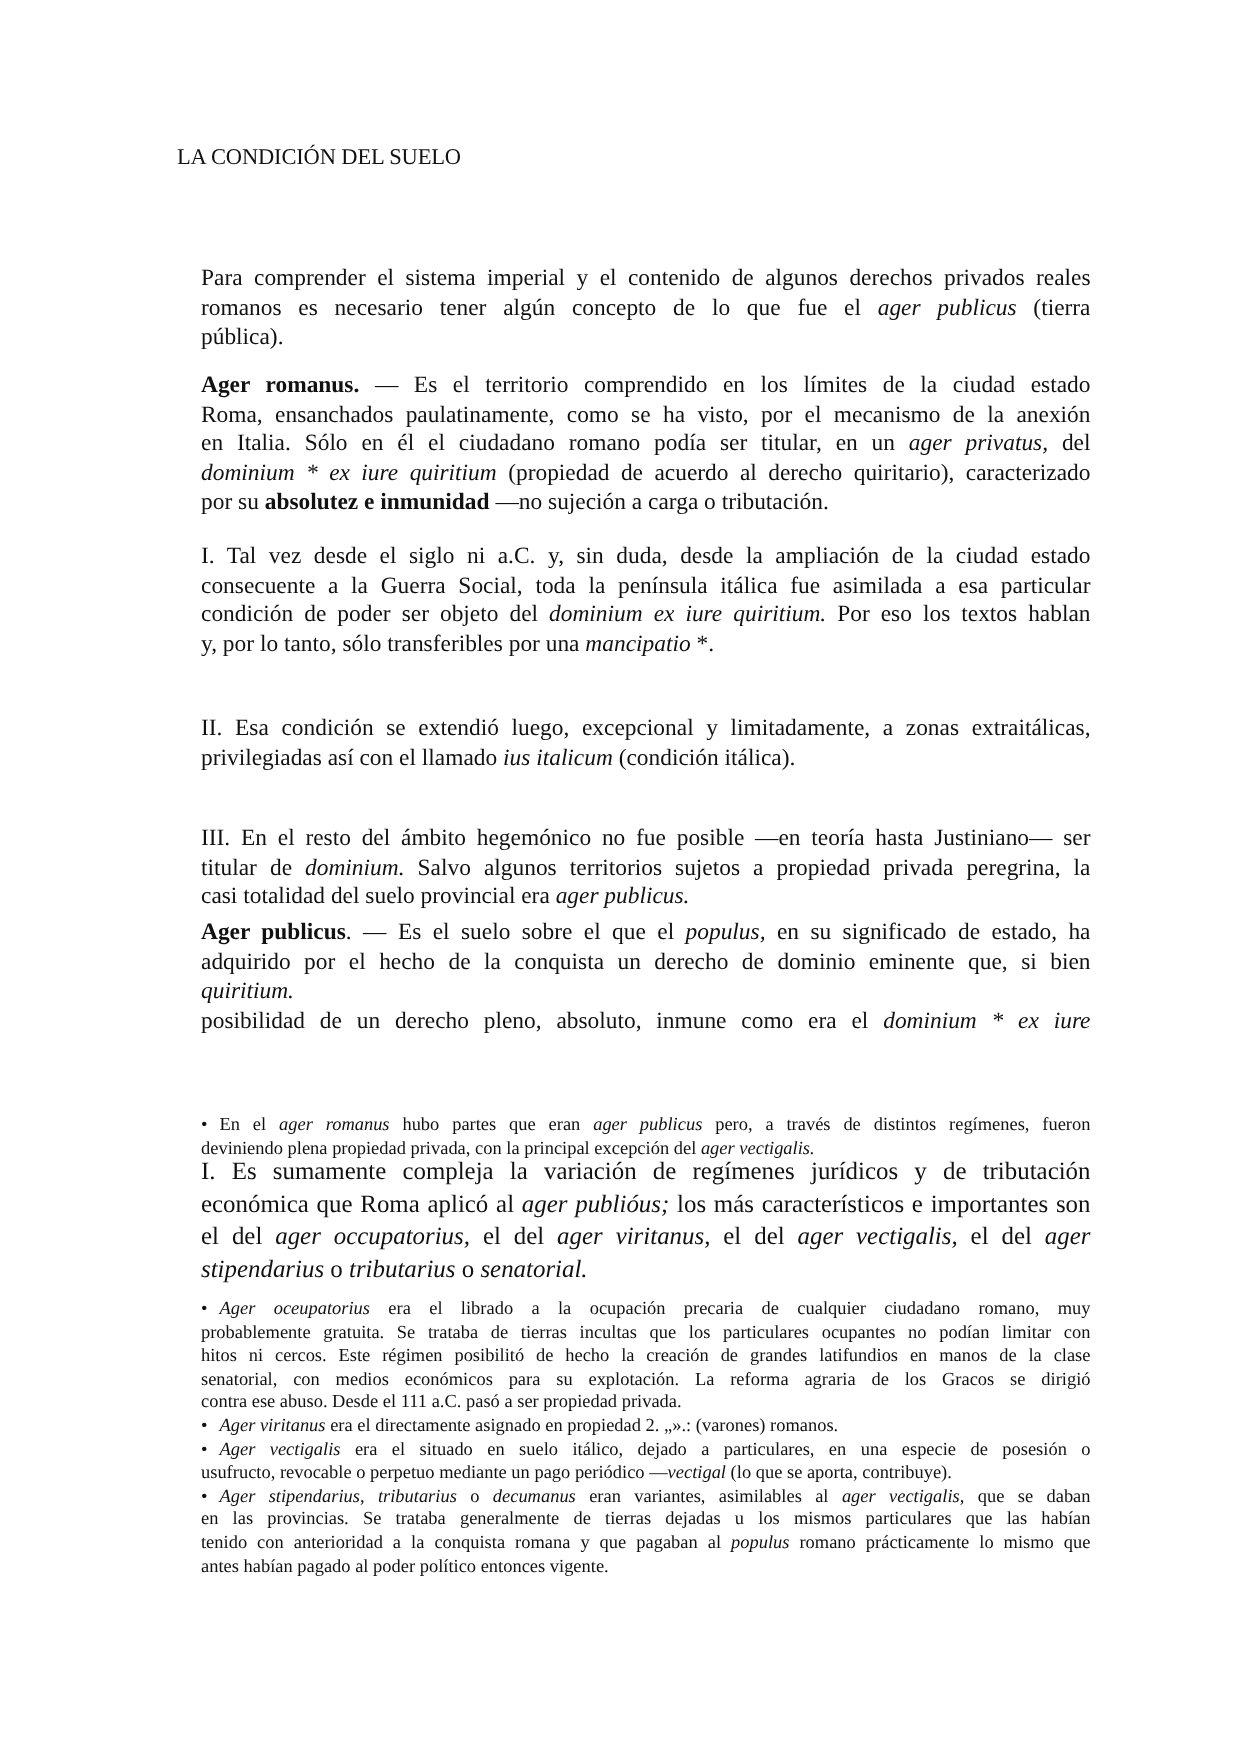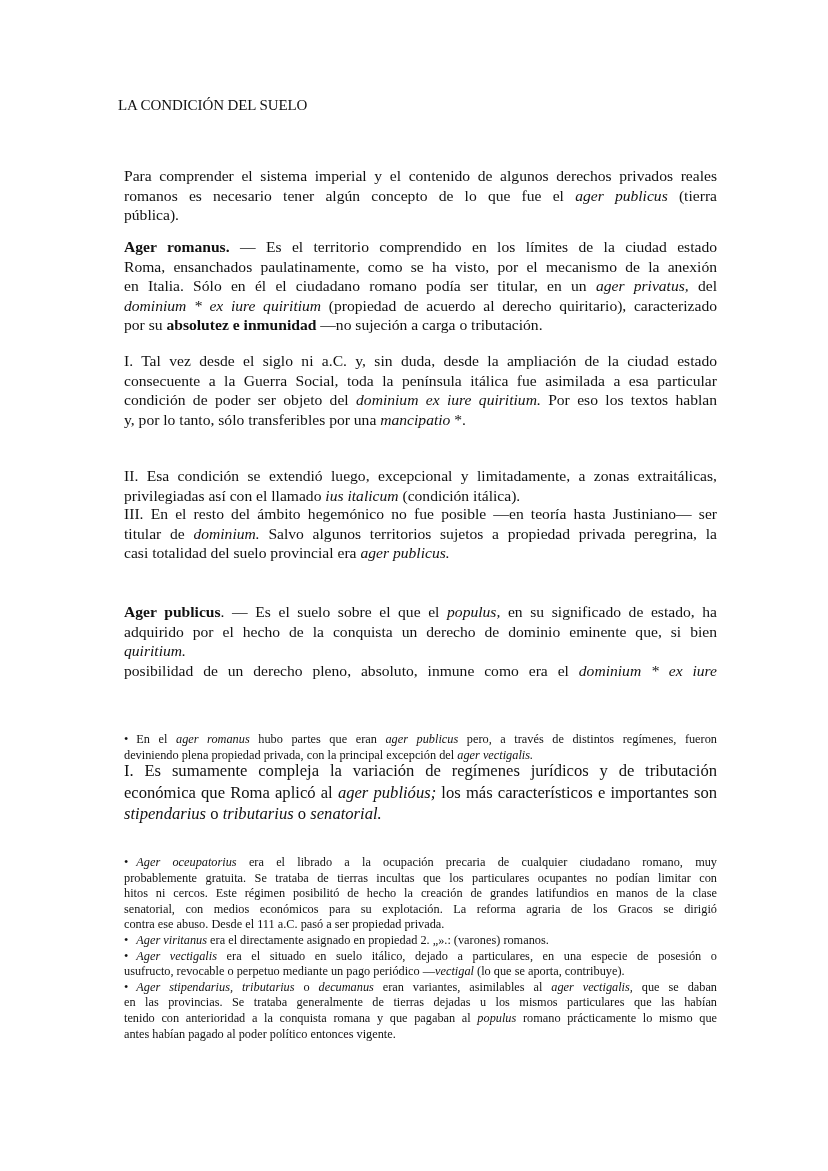--- a/index.html
+++ b/index.html
@@ -6,21 +6,21 @@
   body {
     width: 828px; height: 1171px; position: relative; overflow: hidden;
     font-family: "Liberation Serif", "DejaVu Serif", serif; color: #111111;
   }
   .page { position: absolute; left: 118px; top: 0; width: 593px; }
   .title {
     position: absolute; top: 97px; left: 0;
     font-size: 15px; font-weight: normal; margin: 0; letter-spacing: -0.1px;
     white-space: nowrap;
   }
-  .para { position: absolute; left: 0; width: 593px; margin: 6px; text-align: justify; }
+  .para { position: absolute; left: 0; width: 593px; margin: 16px; text-align: justify; }
   .p-main { font-size: 15.6px; line-height: 19.6px; }
   .p-large { font-size: 16.6px; line-height: 21.6px; }
   .p-note { font-size: 12.3px; line-height: 15.6px; }
   .line { display: block; text-align: justify; text-align-last: justify; white-space: nowrap; height: inherit; }
   .line.last { text-align-last: left; }
   i { font-style: italic; }
   b { font-weight: bold; }
   .bullet { margin-right: 8px; }
 </style>
 </head>
@@ -44,38 +44,39 @@
   <div class="para p-main" style="top:345px;">
       <span class="line">I. Tal vez desde el siglo ni a.C. y, sin duda, desde la ampliación de la ciudad estado</span>
       <span class="line">consecuente a la Guerra Social, toda la península itálica fue asimilada a esa particular</span>
       <span class="line">condición de poder ser objeto del <i>dominium ex iure quiritium.</i> Por eso los textos hablan</span>
       <span class="line last">y, por lo tanto, sólo transferibles por una <i>mancipatio</i> *.</span>
     </div>
   <div class="para p-main" style="top:460px;">
       <span class="line">II.  Esa condición se extendió luego, excepcional y limitadamente, a zonas extraitálicas,</span>
       <span class="line last">privilegiadas así con el llamado <i>ius italicum</i> (condición itálica).</span>
     </div>
-  <div class="para p-main" style="top:498px;">
+  <div class="para p-main" style="top:533px;">
       <span class="line">III.  En el resto del ámbito hegemónico no fue posible —en teoría hasta Justiniano— ser</span>
       <span class="line">titular de <i>dominium.</i> Salvo algunos territorios sujetos a propiedad privada peregrina, la</span>
       <span class="line last">casi totalidad del suelo provincial era <i>ager publicus.</i></span>
     </div>
   <div class="para p-main" style="top:596px;">
       <span class="line"><b>Ager publicus</b>. — Es el suelo sobre el que el <i>populus,</i> en su significado de estado, ha</span>
       <span class="line">adquirido por el hecho de la conquista un derecho de dominio eminente que, si bien</span>
       <span class="line last"><i>quiritium.</i></span>
       <span class="line">posibilidad de un derecho pleno, absoluto, inmune como era el <i>dominium * ex iure</i></span>
     </div>
   <div class="para p-note" style="top:726px;">
       <span class="line"><span class="bullet">•</span>En el <i>ager romanus</i> hubo partes que eran <i>ager publicus</i> pero, a través de distintos regímenes, fueron</span>
       <span class="line last">deviniendo plena propiedad privada, con la principal excepción del <i>ager vectigalis.</i></span>
     </div>
   <div class="para p-large" style="top:754px;">
       <span class="line">I. Es sumamente compleja la variación de regímenes jurídicos y de tributación</span>
       <span class="line">económica que Roma aplicó al <i>ager publióus;</i> los más característicos e importantes son</span>
+      <span class="line">el del <i>ager occupatorius,</i> el del <i>ager viritanus,</i> el del <i>ager vectigalis,</i> el del <i>ager</i></span>
       <span class="line last"><i>stipendarius</i> o <i>tributarius</i> o <i>senatorial.</i></span>
     </div>
   <div class="para p-note" style="top:849px;">
       <span class="line"><span class="bullet">•</span><i>Ager oceupatorius</i> era el librado a la ocupación precaria de cualquier ciudadano romano, muy</span>
       <span class="line">probablemente gratuita. Se trataba de tierras incultas que los particulares ocupantes no podían limitar con</span>
       <span class="line">hitos ni cercos. Este régimen posibilitó de hecho la creación de grandes latifundios en manos de la clase</span>
       <span class="line">senatorial, con medios económicos para su explotación.  La reforma agraria  de  los  Gracos  se  dirigió</span>
       <span class="line last">contra  ese abuso. Desde el 111 a.C. pasó a ser propiedad privada.</span>
       <span class="line last"><span class="bullet">•</span><i>Ager viritanus</i> era el directamente asignado en propiedad 2. „».: (varones) romanos.</span>
       <span class="line"><span class="bullet">•</span><i>Ager vectigalis</i> era el situado en suelo itálico, dejado a particulares, en una especie de posesión o</span>

